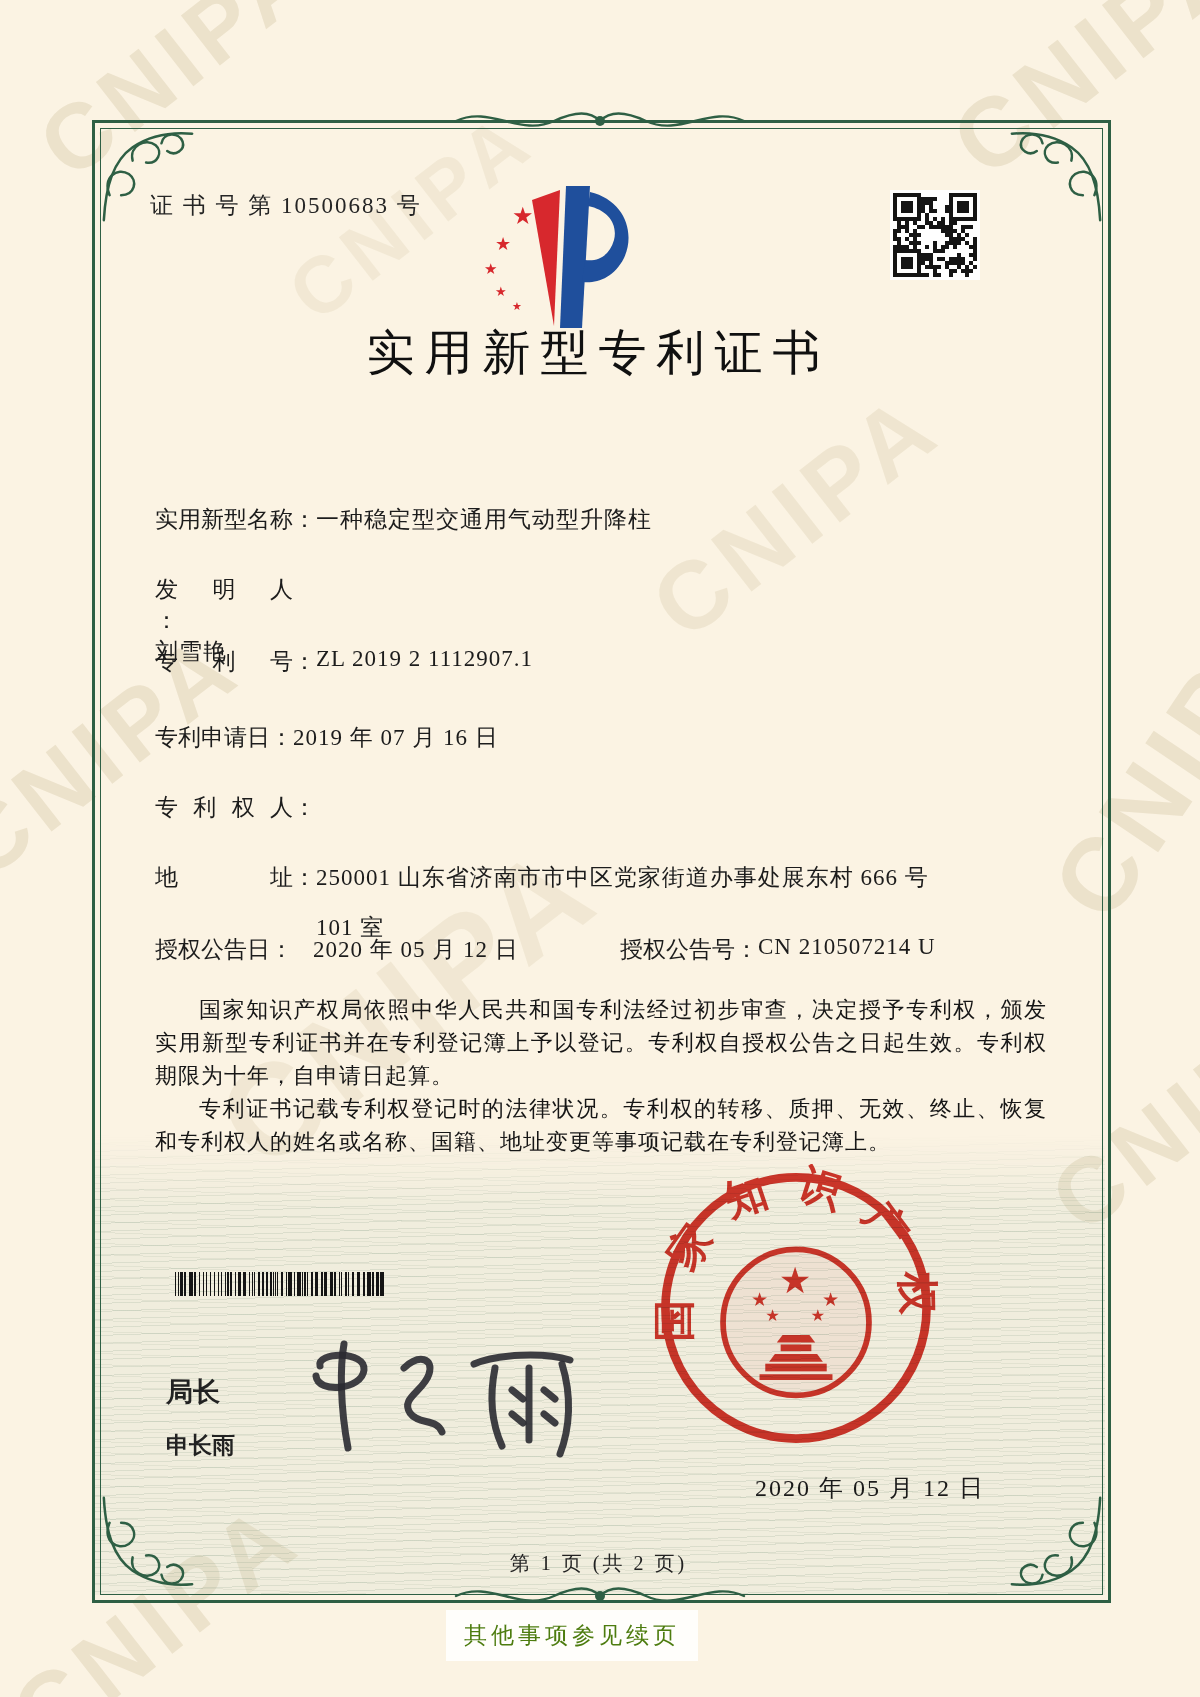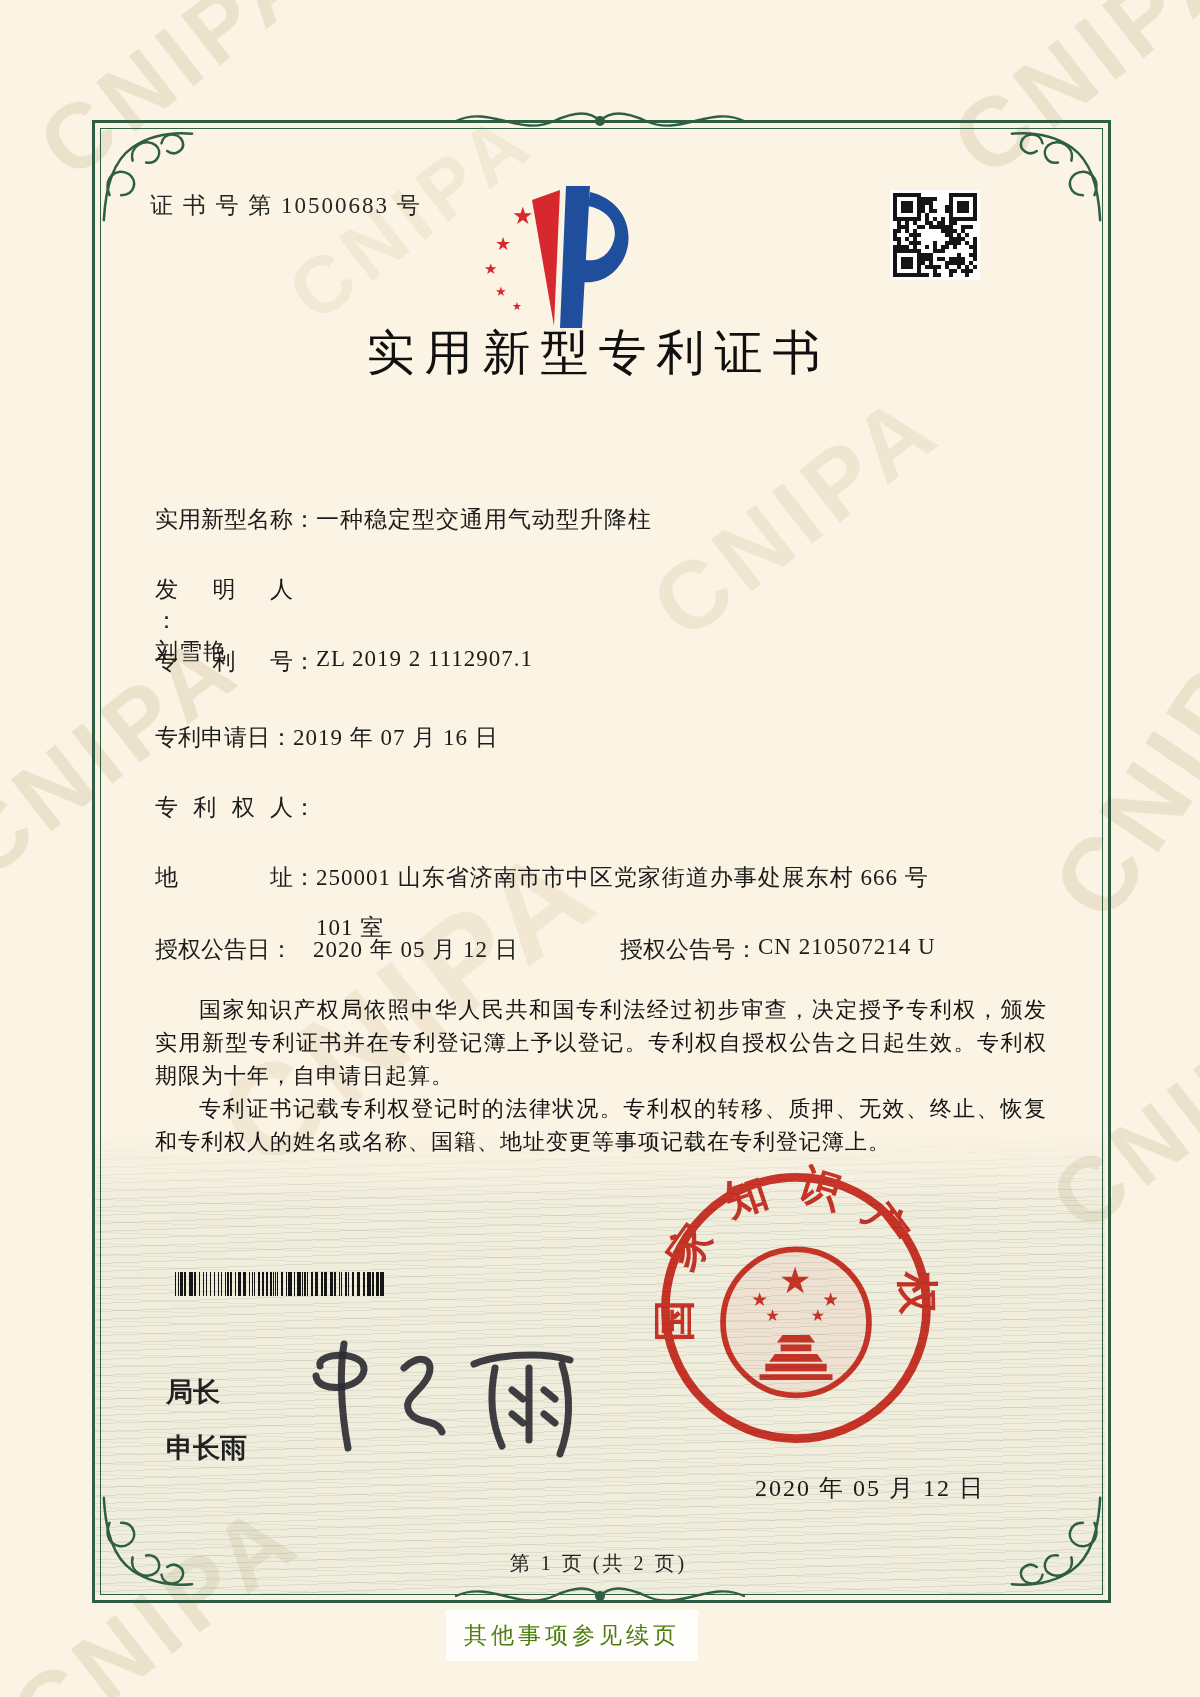--- a/index.html
+++ b/index.html
@@ -82,21 +82,21 @@
   .bodytext{
     position:absolute;z-index:2;left:155px;top:993px;width:892px;
     font-size:22px;line-height:33px;text-align:justify;letter-spacing:1px;color:#161616;
   }
   .bodytext p{margin:0;text-indent:2em;}
   
   .barcode{position:absolute;z-index:2;left:175px;top:1272px;height:24px;display:flex;align-items:stretch;}
   .bar{background:#141414;height:100%;}
   .director-title{position:absolute;z-index:2;left:166px;top:1374px;font-size:27px;font-weight:600;
     font-family:"Liberation Sans","DejaVu Sans",sans-serif;color:#222;}
-  .director-name{position:absolute;z-index:2;left:166px;top:1430px;font-size:27px;font-weight:600;
+  .director-name{position:absolute;z-index:2;left:166px;top:1430px;font-size:23px;font-weight:600;
     font-family:"Liberation Sans","DejaVu Sans",sans-serif;color:#222;}
   .signature{position:absolute;z-index:2;left:282px;top:1336px;}
   .signature path{fill:none;stroke:#2a2a31;stroke-width:7;stroke-linecap:round;stroke-linejoin:round;opacity:.9;}
   
   .seal{position:absolute;z-index:2;left:652px;top:1164px;width:288px;height:288px;opacity:.93;mix-blend-mode:multiply;}
   .seal-ring{fill:none;stroke:#d0281e;stroke-width:9;}
   .seal-text{font-size:44px;font-weight:700;fill:#d0281e;letter-spacing:26px;}
   .emblem-ring{fill:rgba(208,40,30,.06);stroke:#d0281e;stroke-width:6;}
   .emblem-shape{fill:#d0281e;}
   .seal .star{font-family:"DejaVu Sans",sans-serif;fill:#d0281e;}

